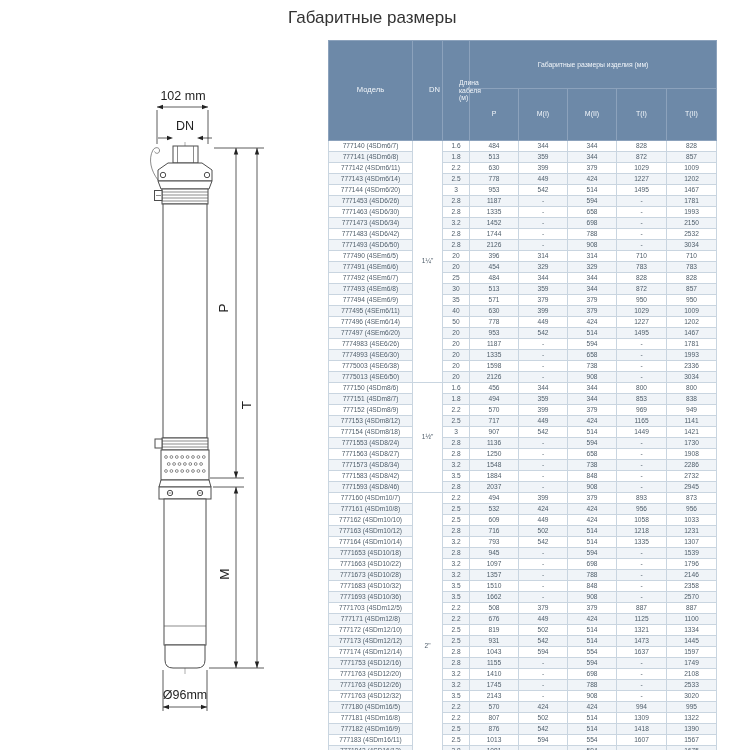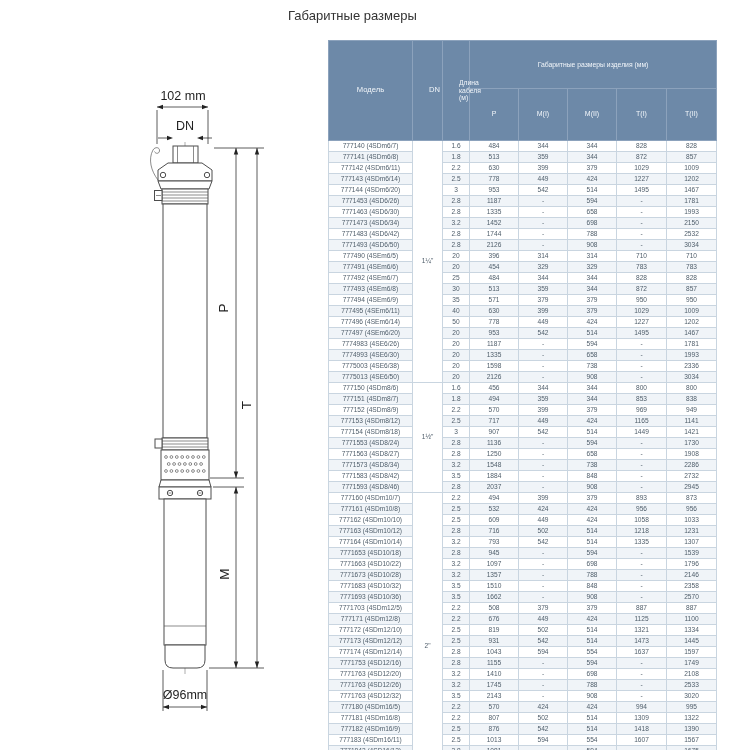--- a/index.html
+++ b/index.html
@@ -3,21 +3,21 @@
 <meta charset="utf-8">
 <style>
   html,body{margin:0;padding:0;}
   body{
     width:750px;height:750px;position:relative;overflow:hidden;
     background:#ffffff;
     font-family:"Liberation Sans", sans-serif;
   }
   .page-title{
     position:absolute;left:288px;top:8px;width:200px;
-    font-size:13px;font-weight:500;color:#333;
+    font-size:17px;font-weight:500;color:#333;
   }
   
   .drawing{position:absolute;left:140px;top:80px;}
   .outline{fill:#ffffff;stroke:#4d4d4d;stroke-width:1;}
   .thin{stroke:#5a5a5a;stroke-width:0.7;fill:none;}
   .dim{stroke:#333;stroke-width:0.8;fill:none;}
   .arr{fill:#222;stroke:none;}
   .cl{stroke:#8a8a8a;stroke-width:0.7;stroke-dasharray:10 3 2 3;}
   .dimtxt{fill:#1f1f1f;font-size:12.5px;}
   .dimtxt-big{fill:#1f1f1f;font-size:13.5px;}

